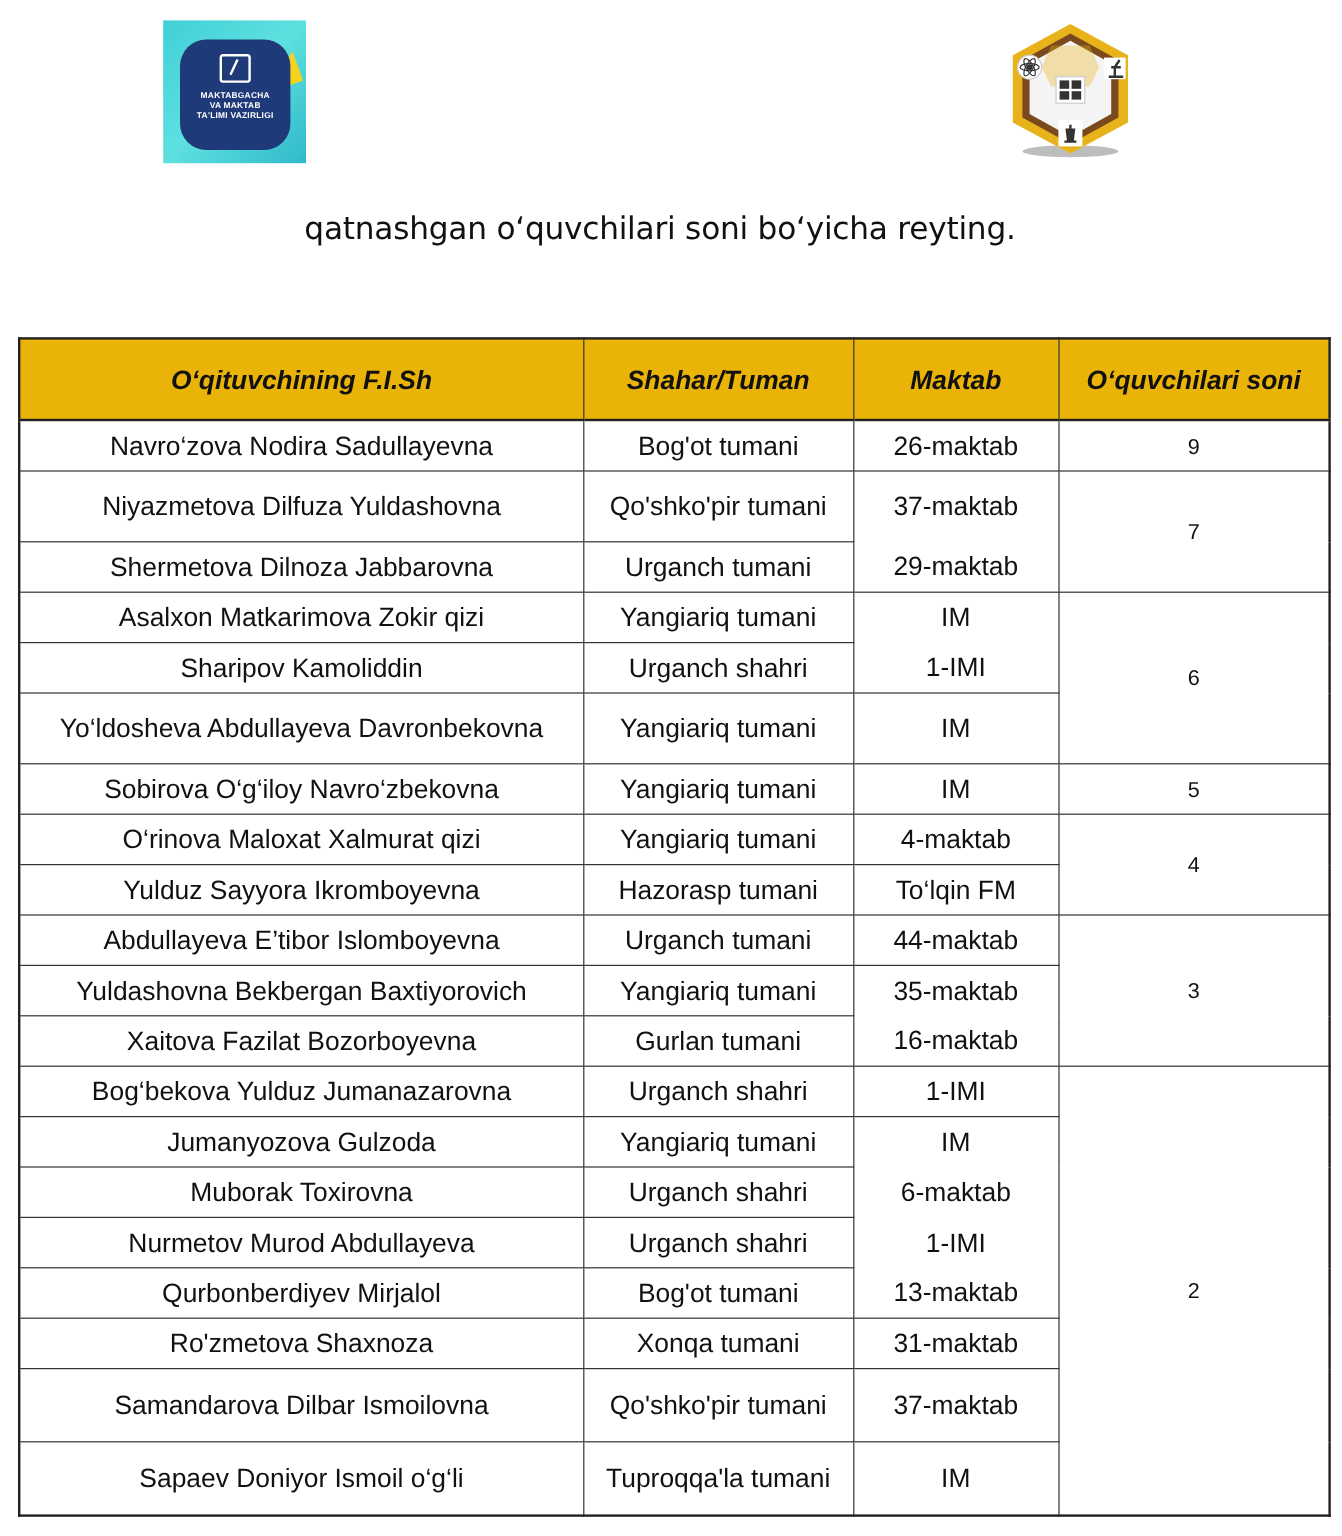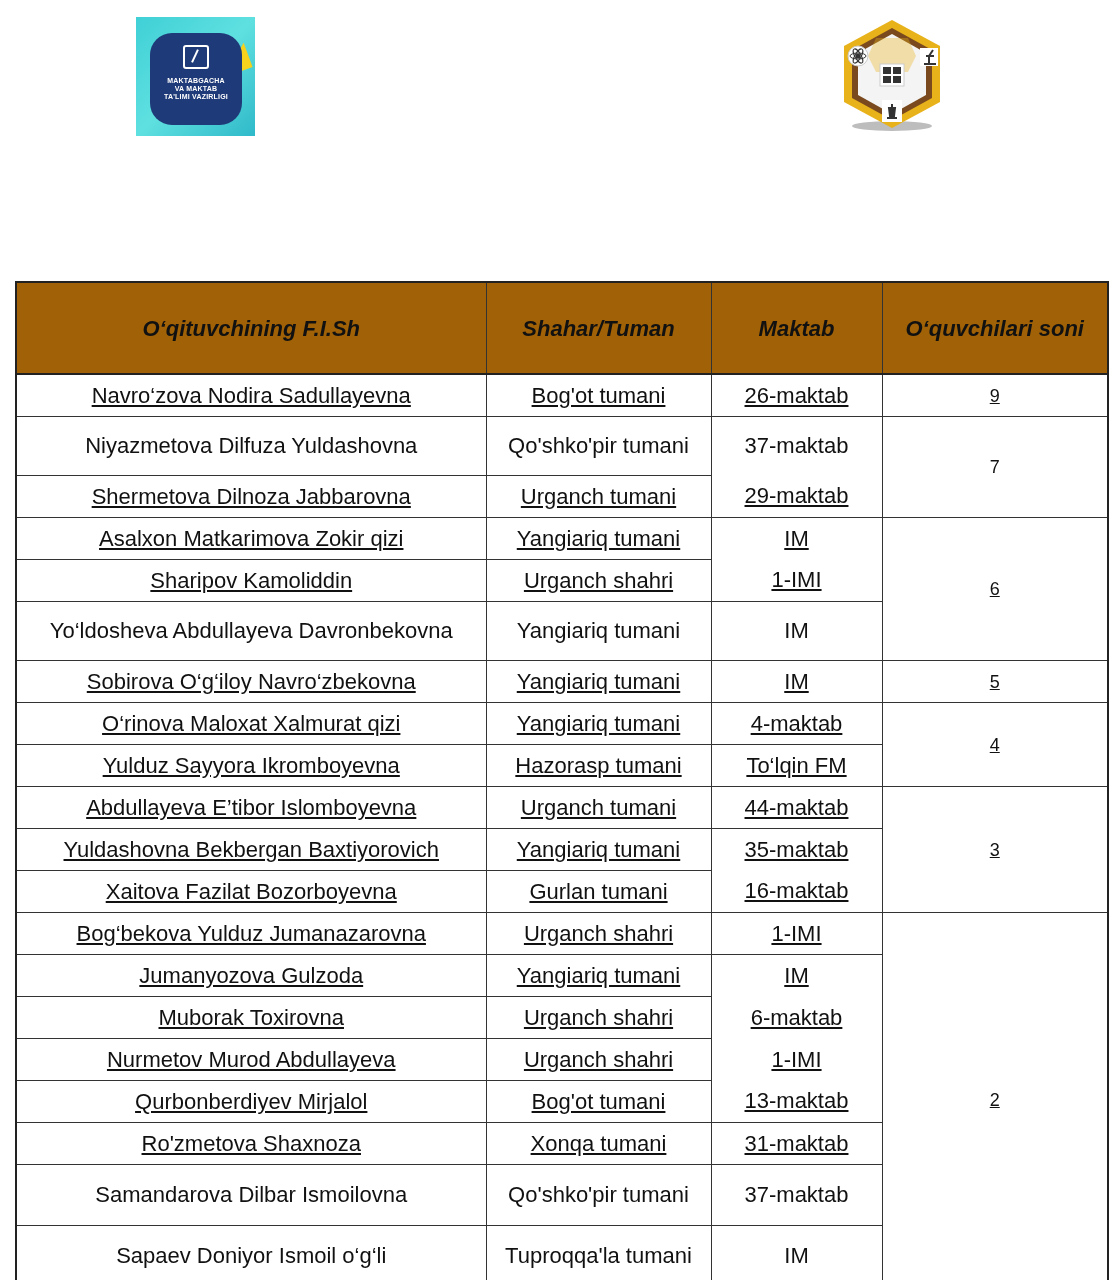--- a/index.html
+++ b/index.html
@@ -8,26 +8,26 @@
   .logo-left .tri{position:absolute;right:6px;top:30px;width:0;height:0;border-left:30px solid transparent;border-bottom:26px solid #f6d21c;transform:rotate(-20deg);}
   .logo-left .plate{position:absolute;left:14px;top:16px;width:92px;height:92px;background:#1f3a78;border-radius:22px;transform:rotate(0deg);display:flex;flex-direction:column;align-items:center;justify-content:flex-start;padding-top:12px;box-sizing:border-box;}
   .logo-left .book{width:22px;height:20px;border:2px solid #fff;border-radius:3px;margin-bottom:8px;position:relative;}
   .logo-left .book:after{content:"";position:absolute;left:9px;top:2px;width:2px;height:14px;background:#fff;transform:rotate(25deg);}
   .logo-left .txt{color:#fff;font-size:7px;font-weight:bold;line-height:8px;text-align:center;letter-spacing:0.2px;}
   .logo-right{position:absolute;left:836px;top:16px;width:112px;height:118px;}
   .title{position:absolute;left:0;top:172px;width:1100px;text-align:center;font-family:"DejaVu Sans",sans-serif;font-size:26px;line-height:38px;color:#111;letter-spacing:-0.2px;}
   .title .red{color:#ee1c25;font-weight:bold;}
   table{position:absolute;left:15px;top:281px;border-collapse:collapse;table-layout:fixed;width:1094px;border:2px solid #222;}
   col.c1{width:470px;} col.c2{width:225px;} col.c3{width:171px;} col.c4{width:226px;}
-  th{background:#a16207;font-style:italic;font-weight:bold;font-size:22px;height:58px;border:1px solid #333;border-bottom:2px solid #222;line-height:27px;padding:16px 6px;}
+  th{background:#eab308;font-style:italic;font-weight:bold;font-size:22px;height:58px;border:1px solid #333;border-bottom:2px solid #222;line-height:27px;padding:4px 6px;}
   td{border:1px solid #333;text-align:center;font-size:22px;line-height:28px;padding:0 4px;}
   td.num{font-size:18px;}
   td.nob{border-bottom:none;}
   td.not{border-top:none;text-align:center;}
-  tr.h42 td{height:41px;text-decoration:underline;}
+  tr.h42 td{height:41px;}
   tr.h59 td{height:58px;margin-top:35px;}
   tr.h61 td{height:60px;}
 </style>
 </head>
 <body>
 
 <div class="logo-left">
   <div class="tri"></div>
   <div class="plate">
     <div class="book"></div>
@@ -55,20 +55,21 @@
     <rect x="47" y="51" width="8" height="7" fill="#333"></rect>
     <rect x="57" y="51" width="8" height="7" fill="#333"></rect>
     <rect x="47" y="60" width="8" height="7" fill="#333"></rect>
     <rect x="57" y="60" width="8" height="7" fill="#333"></rect>
     <rect x="46" y="84" width="20" height="22" fill="#fff"></rect>
     <path d="M56 88 v4 M53 92 h6 l-1 8 h-4 z M51 102 h10" stroke="#333" stroke-width="2" fill="#333"></path>
   </svg>
 </div>
 
 <div class="title">
+  <div>qatnashgan o‘quvchilari soni bo‘yicha reyting.</div>
 </div>
 
 <table>
   <colgroup>
       <col class="c1">
       <col class="c2">
       <col class="c3">
       <col class="c4">
     </colgroup>
   <thead>

